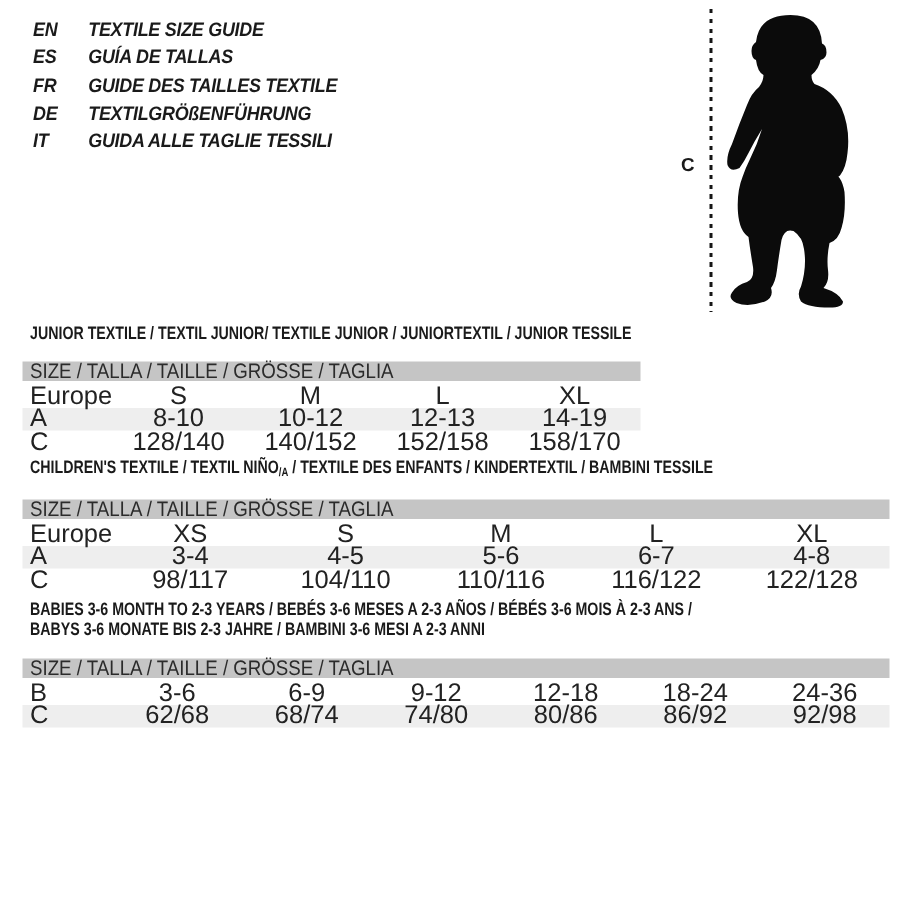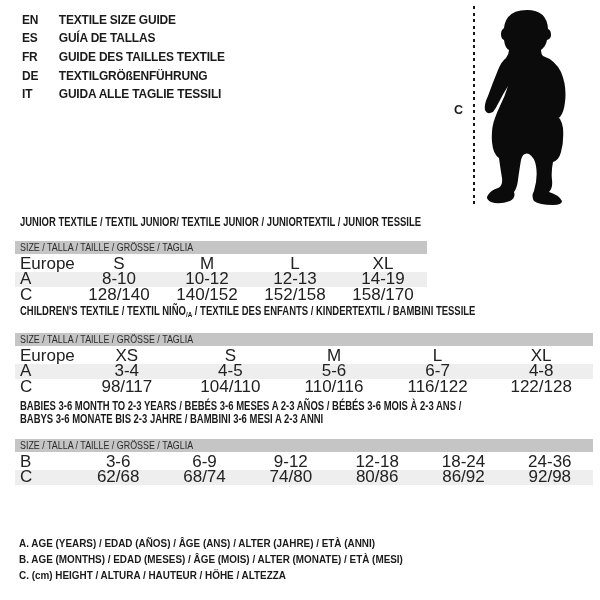--- a/index.html
+++ b/index.html
@@ -2,39 +2,39 @@
 <html><head>
 <meta charset="utf-8">
 <style>
   html,body{margin:0;padding:0;background:#fff;}
   .page{
     position:relative;width:600px;height:600px;background:#fff;overflow:hidden;
     font-family:"Liberation Sans",sans-serif;color:#1a1a1a;
     --bar-gray:#c5c5c5;--row-shade:#eeeeee;--ink:#1a1a1a;
   }
   
-  .lang-block{position:absolute;left:22px;top:10px;}
+  .lang-block{position:absolute;left:22px;top:10px;font-style:italic;}
   .lang-row{display:flex;height:18.6px;align-items:center;font-weight:bold;font-size:13px;
     transform:scaleX(0.92);transform-origin:0 50%;white-space:nowrap;letter-spacing:-0.2px;}
   .lang-code{width:40px;}
   
   .measure-line{position:absolute;left:473px;top:6px;width:2px;height:202px;
     background:repeating-linear-gradient(to bottom,#161616 0 3px,transparent 3px 6.5px);}
   .measure-label{position:absolute;left:454px;top:103px;font-weight:bold;font-size:12.5px;}
   .baby{position:absolute;left:481px;top:8px;}
   
   .sec{position:absolute;left:15px;}
   .sec-title{margin:0 0 0 5px;font-size:12px;font-weight:bold;line-height:13px;white-space:nowrap;
     transform:scaleX(0.79);transform-origin:0 0;letter-spacing:0;}
   .sub{font-size:8px;vertical-align:-2px;}
   .size-table{margin-top:0;}
   .t-junior{width:412px;}
   .t-full{width:578px;}
   .size-bar{height:13px;line-height:13px;background:var(--bar-gray);color:#2b2b2b;
-    font-size:10px;padding-left:5px;margin-bottom:2px;}
+    font-size:14px;padding-left:5px;margin-bottom:2px;}
   .size-bar span{display:inline-block;transform:scaleX(0.89);transform-origin:0 50%;white-space:nowrap;}
   .trow{display:flex;height:15.5px;align-items:center;font-size:17px;color:#222;}
   .trow.shaded{background:var(--row-shade);}
   .tlabel{width:60px;padding-left:5px;box-sizing:border-box;}
   .tcell{flex:1;text-align:center;}
   
   .notes{position:absolute;left:19px;top:535px;}
   .note-line{font-size:11px;font-weight:bold;line-height:16px;white-space:nowrap;
     transform:scaleX(0.9);transform-origin:0 50%;}
   .title-gap-s{margin-bottom:12px;}
@@ -200,19 +200,14 @@
           <div class="tcell">62/68</div>
           <div class="tcell">68/74</div>
           <div class="tcell">74/80</div>
           <div class="tcell">80/86</div>
           <div class="tcell">86/92</div>
           <div class="tcell">92/98</div>
         </div>
       </div>
   </div>
 
-  <div class="notes">
-    <div class="note-line">A. AGE (YEARS) / EDAD (AÑOS) / ÂGE (ANS) / ALTER (JAHRE) / ETÀ (ANNI)</div>
-    <div class="note-line">B. AGE (MONTHS) / EDAD (MESES) / ÂGE (MOIS) / ALTER (MONATE) / ETÀ (MESI)</div>
-    <div class="note-line">C. (cm) HEIGHT / ALTURA / HAUTEUR / HÖHE / ALTEZZA</div>
-  </div>
 
 </div>
 
 </body></html>

